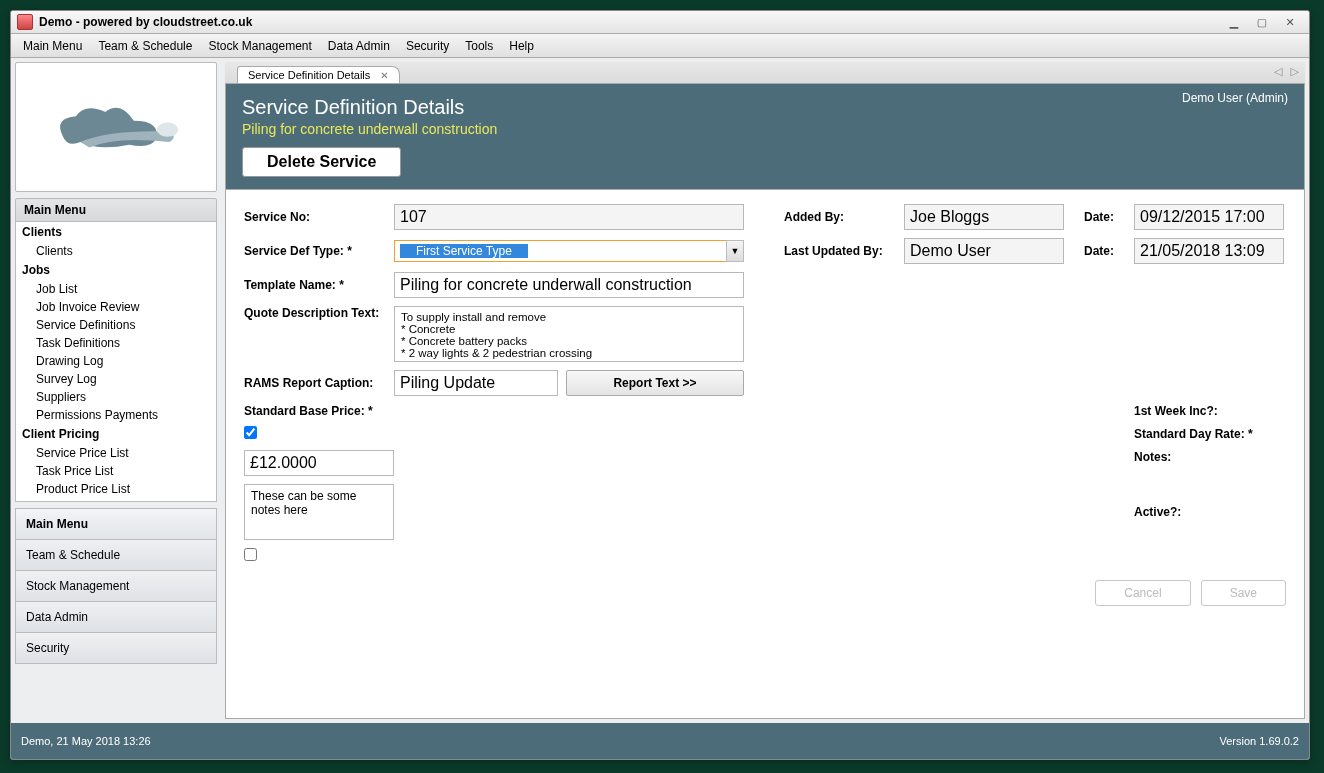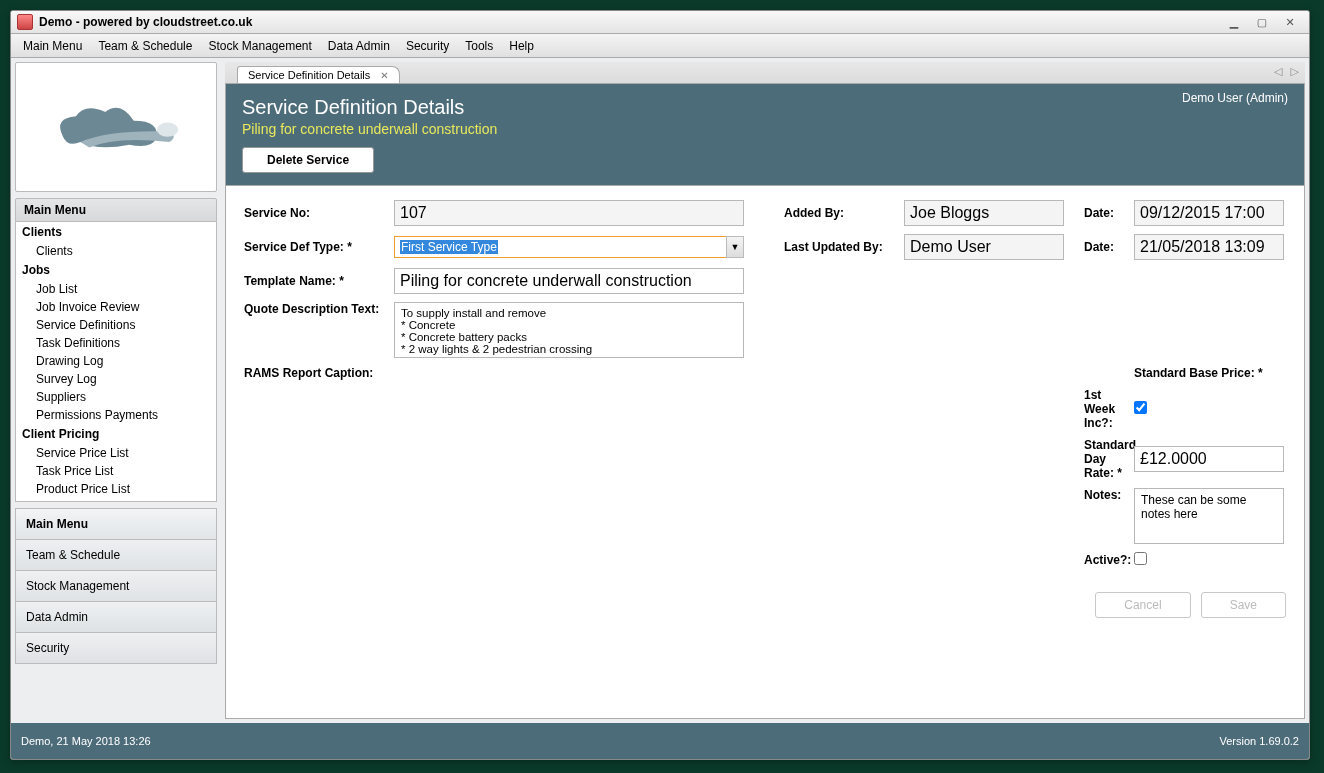--- a/index.html
+++ b/index.html
@@ -25,32 +25,32 @@
 .bottom-nav .bn-item.active { background:linear-gradient(#f2f4f6,#e2e5e8); font-weight:bold; }
 .bottom-nav .bn-item:last-child { border-bottom:1px solid #bbb; }
 .main { flex:1; display:flex; flex-direction:column; padding:4px; }
 .tab-strip { height:22px; background:linear-gradient(#e8e8e8,#dcdcdc); display:flex; align-items:end; padding-left:12px; position:relative; border-bottom:1px solid #aaa;}
 .tab-strip .doc-tab { background:#fff; border:1px solid #aaa; border-bottom:none; padding:2px 10px; font-size:11px; border-radius:3px 8px 0 0; display:flex; align-items:center; gap:10px; }
 .tab-nav { position:absolute; right:6px; top:3px; display:flex; gap:8px; font-size:11px; color:#888;}
 .page-header { background:#4d6c7a; color:#fff; padding:12px 16px; border:1px solid #aaa; border-top:none; }
 .page-header .ph-title { font-size:20px; }
 .page-header .ph-sub { color:#e8e85a; font-size:14px; margin-top:2px; }
 .page-header .ph-user { float:right; font-size:12px; margin-top:-28px; }
-.page-header .delete-btn { margin-top:10px; background:#fff; color:#000; font-weight:bold; font-size:12px; padding:5px 24px; border:1px solid #999; border-radius:3px; cursor:pointer; }
+.page-header .delete-btn { margin-top:10px; background:#fff; color:#000; font-weight:bold; font-size:16px; padding:5px 24px; border:1px solid #999; border-radius:3px; cursor:pointer; }
 .inner-tabs { display:flex; margin-top:-1px; padding-left:14px; border-bottom:1px solid #aaa; background:#eceef0; }
 .inner-tabs .itab { padding:4px 18px 4px 12px; font-size:11px; background:linear-gradient(#e6e6e6,#d4d4d4); border:1px solid #aaa; border-bottom:none; border-radius:3px 12px 0 0; margin-right:-2px; cursor:pointer; }
 .inner-tabs .itab.active { background:#fff; position:relative; z-index:2; font-weight:bold;}
 .form-panel { flex:1; background:#fff; border:1px solid #aaa; border-top:none; padding:14px 18px; overflow:auto; }
 .form-grid { display:grid; grid-template-columns: 150px 350px 40px 120px 160px 20px 50px 150px; column-gap:0; row-gap:8px; align-items:center; font-size:12px; }
 .lbl { font-weight:bold; font-size:12px; }
 .inp { width:100%; border:1px solid #b8b8b8; padding:3px 5px; font-size:16px; background:#fff; }
 .ro { background:#f4f4f4; }
 .sel-wrap { display:flex; width:100%; }
 .sel-wrap .sel-val { flex:1; border:1px solid #f0a030; border-right:none; padding:3px 5px; background:#fff; font-size:12px;}
-.sel-wrap .sel-val .hl { background:#3388dd; color:#fff; padding:0 1px;}
+.sel-wrap .sel-val .hl { background:#3388dd; color:#fff; padding:0 16px;}
 .sel-wrap .sel-btn { width:18px; border:1px solid #bbb; background:linear-gradient(#f4f4f4,#ddd); display:flex; align-items:center; justify-content:center; font-size:9px; cursor:pointer;}
 .ta { width:100%; height:56px; border:1px solid #b8b8b8; padding:4px 6px; font-size:11.5px; resize:none; overflow-y:scroll;}
 .ta2 { width:100%; height:56px; border:1px solid #b8b8b8; padding:4px 6px; font-size:12px; resize:none; overflow-y:scroll;}
 .split { display:flex; gap:8px; width:100%; }
 .split .inp { flex:1; }
 .btn2 { border:1px solid #aaa; background:linear-gradient(#f8f8f8,#e4e4e4); padding:4px 12px; font-size:12px; font-weight:bold; cursor:pointer; border-radius:2px;}
 .chk { width:13px; height:13px; }
 .footer-btns { display:flex; justify-content:flex-end; gap:10px; margin-top:16px; }
 .footer-btns .fb { border:1px solid #c8c8c8; background:#fff; color:#bbb; padding:5px 28px; font-size:12px; border-radius:3px; cursor:pointer;}
 .statusbar { height:36px; background:#4d6c7a; color:#fff; display:flex; align-items:center; justify-content:space-between; padding:0 10px; font-size:11px; }
@@ -177,20 +177,24 @@
 * Concrete battery packs
 * 2 way lights &amp; 2 pedestrian crossing</textarea>
           <div></div>
             <div></div>
             <div></div>
             <div></div>
             <div></div>
             <div></div>
 
           <div class="lbl">RAMS Report Caption:</div>
+          <div class="split">
+            <input class="inp" style="width: 60%;" value="Piling Update">
+            <button class="btn2" style="flex:1;">Report Text &gt;&gt;</button>
+          </div>
           <div></div>
             <div></div>
             <div></div>
             <div></div>
             <div></div>
             <div></div>
 
           <div class="lbl">Standard Base Price: *</div>
           <div></div>
             <div></div>

